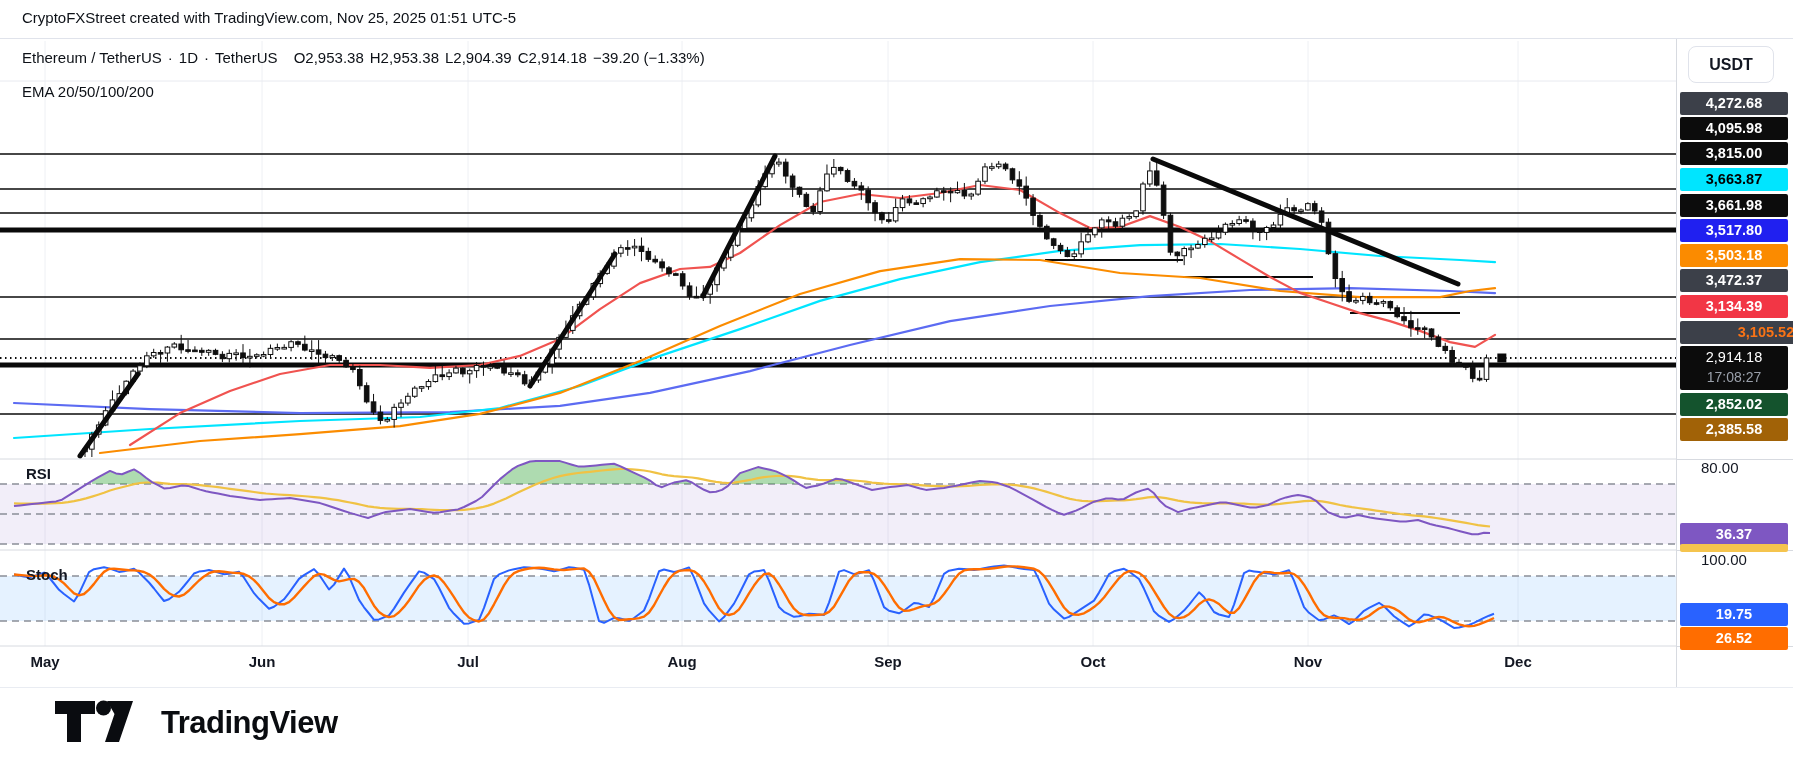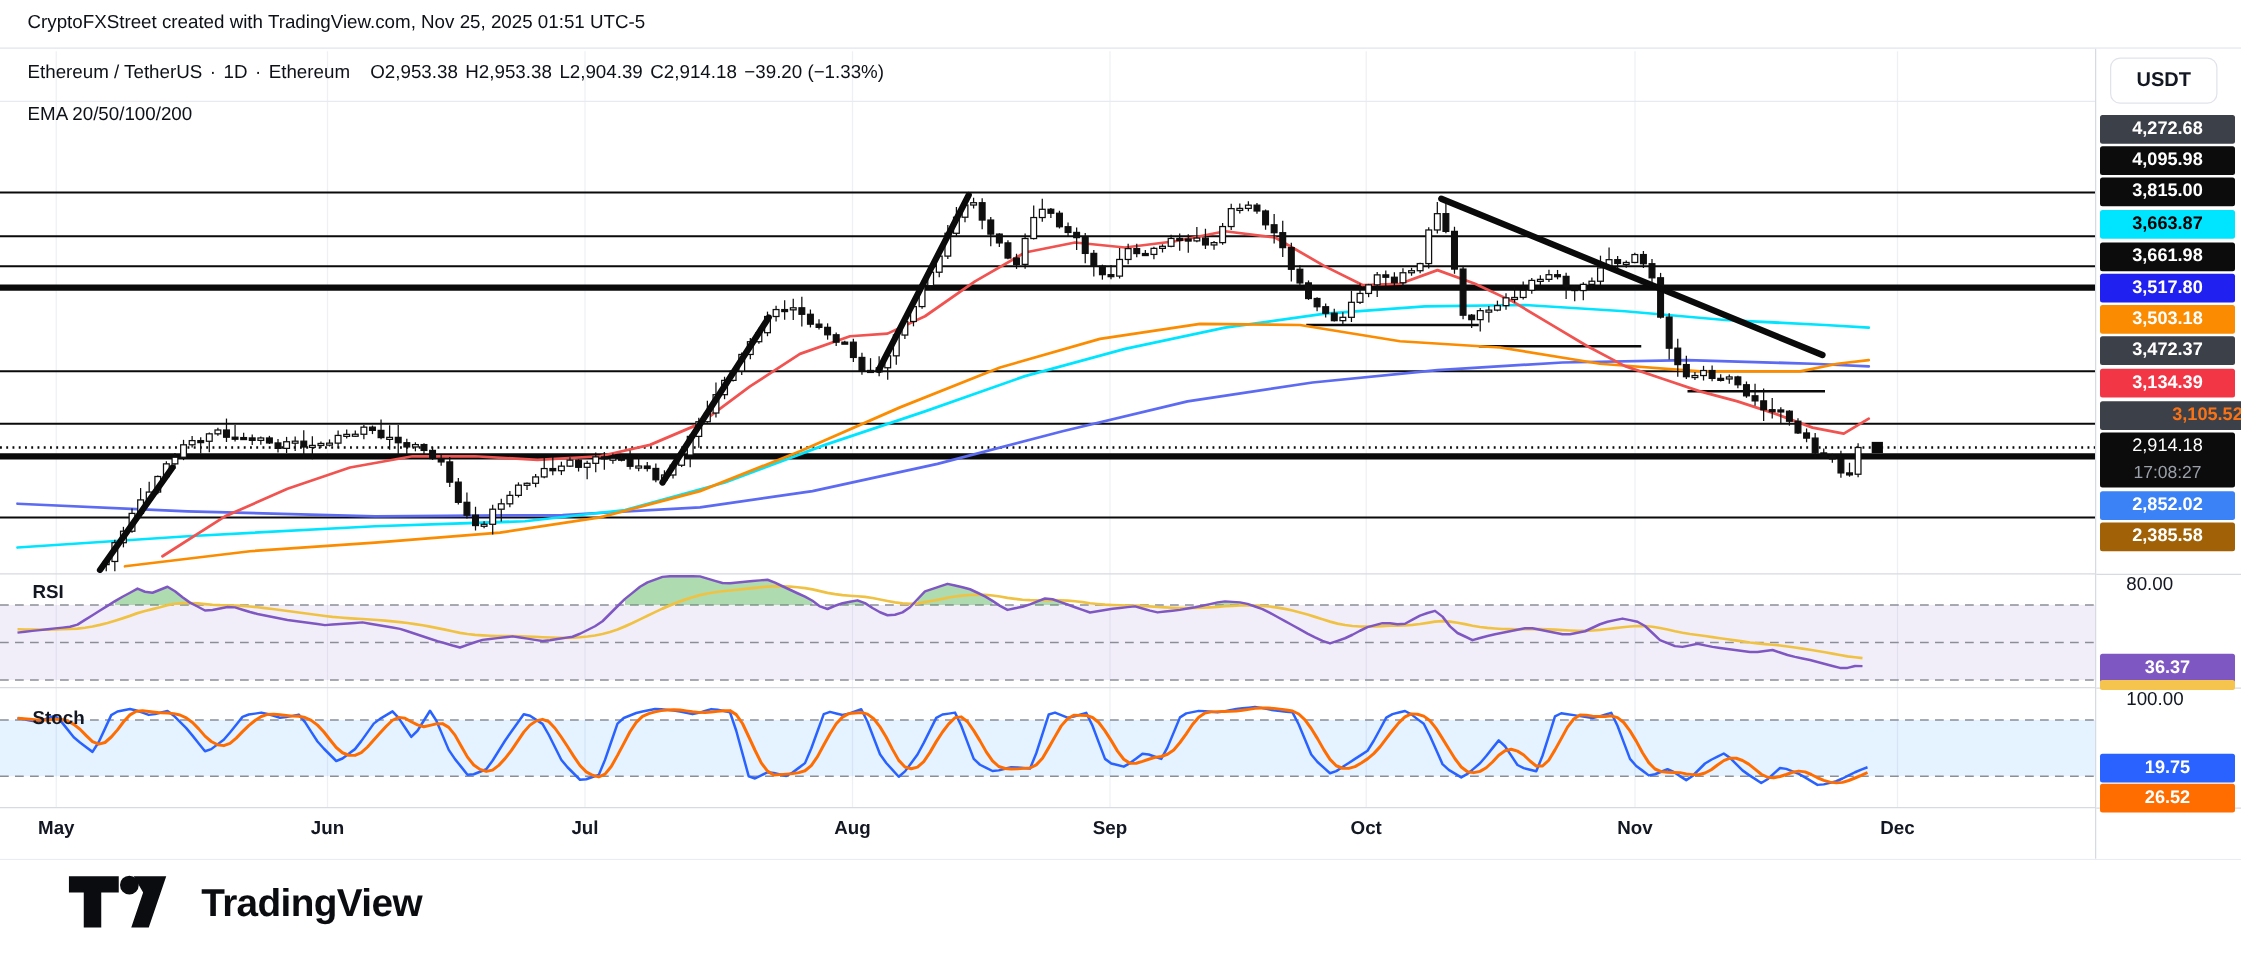--- a/index.html
+++ b/index.html
@@ -25,21 +25,21 @@
   #logo-text{font-size:31px;font-weight:bold;color:#0a0c10;margin-left:14px;letter-spacing:-0.5px;}
   .pane-label{position:absolute;font-size:15px;font-weight:600;color:#131722;z-index:4;}
 </style>
 </head>
 <body>
 
 <div id="page">
   <div id="attribution">CryptoFXStreet created with TradingView.com, Nov 25, 2025 01:51 UTC-5</div>
 
   <div id="widget">
-    <div id="titlebar"><span class="seg">Ethereum / TetherUS</span><span class="seg">·</span><span class="seg">1D</span><span class="seg">·</span><span class="seg">Ethereum</span><span class="seg"> </span><span class="seg">O2,953.38</span><span class="seg">H2,953.38</span><span class="seg">L2,904.39</span><span class="seg">C2,914.18</span><span class="seg">−39.20 (−1.33%)</span></div>
+    <div id="titlebar"><span class="seg">Ethereum / TetherUS</span><span class="seg">·</span><span class="seg">1D</span><span class="seg">·</span><span class="seg">TetherUS</span><span class="seg"> </span><span class="seg">O2,953.38</span><span class="seg">H2,953.38</span><span class="seg">L2,904.39</span><span class="seg">C2,914.18</span><span class="seg">−39.20 (−1.33%)</span></div>
     <div id="emarow">EMA 20/50/100/200</div>
     <svg id="chart-svg" width="1676" height="648" viewBox="0 38 1676 648">
         <rect x="0" y="38" width="1676" height="648" fill="#ffffff"></rect>
         <line x1="45" y1="40" x2="45" y2="645" stroke="#eef0f4" stroke-width="1"></line>
         <line x1="262" y1="40" x2="262" y2="645" stroke="#eef0f4" stroke-width="1"></line>
         <line x1="468" y1="40" x2="468" y2="645" stroke="#eef0f4" stroke-width="1"></line>
         <line x1="682" y1="40" x2="682" y2="645" stroke="#eef0f4" stroke-width="1"></line>
         <line x1="888" y1="40" x2="888" y2="645" stroke="#eef0f4" stroke-width="1"></line>
         <line x1="1093" y1="40" x2="1093" y2="645" stroke="#eef0f4" stroke-width="1"></line>
         <line x1="1308" y1="40" x2="1308" y2="645" stroke="#eef0f4" stroke-width="1"></line>
@@ -507,21 +507,21 @@
           <div class="badge" style="top: 53px; background: rgb(60, 64, 73); color: rgb(255, 255, 255);">4,272.68</div>
           <div class="badge" style="top: 78px; background: rgb(12, 12, 12); color: rgb(255, 255, 255);">4,095.98</div>
           <div class="badge" style="top: 103px; background: rgb(12, 12, 12); color: rgb(255, 255, 255);">3,815.00</div>
           <div class="badge" style="top: 129px; background: rgb(0, 229, 255); color: rgb(0, 0, 0);">3,663.87</div>
           <div class="badge" style="top: 155px; background: rgb(12, 12, 12); color: rgb(255, 255, 255);">3,661.98</div>
           <div class="badge" style="top: 180px; background: rgb(32, 32, 240); color: rgb(255, 255, 255);">3,517.80</div>
           <div class="badge" style="top: 205px; background: rgb(251, 139, 0); color: rgb(255, 255, 255);">3,503.18</div>
           <div class="badge" style="top: 230px; background: rgb(60, 64, 73); color: rgb(255, 255, 255);">3,472.37</div>
           <div class="badge" style="top: 256px; background: rgb(242, 54, 69); color: rgb(255, 255, 255);">3,134.39</div>
           <div class="badge" style="top: 282px; background: rgb(60, 64, 73); color: #f97316; padding-left: 32px;">3,105.52</div>
-          <div class="badge" style="top: 354px; background: #3b82f6; color: rgb(255, 255, 255);">2,852.02</div>
+          <div class="badge" style="top: 354px; background: #14532d; color: rgb(255, 255, 255);">2,852.02</div>
           <div class="badge" style="top: 379px; background: #a16207; color: rgb(255, 255, 255);">2,385.58</div>
           <div id="price-badge" style="top: 307px; background: rgb(12, 12, 12);">
             <div class="p">2,914.18</div>
             <div class="c">17:08:27</div>
           </div>
           <div class="axis-plain" style="top: 420px;">80.00</div>
           <div class="axis-plain" style="top: 512px;">100.00</div>
           <div class="badge" style="top: 484px; background: rgb(126, 87, 194);">36.37</div>
           <div class="badge" style="top: 505px; background: rgb(245, 196, 78); height: 8px; line-height: 8px;"></div>
           <div class="badge" style="top: 564px; background: rgb(41, 98, 255);">19.75</div>

